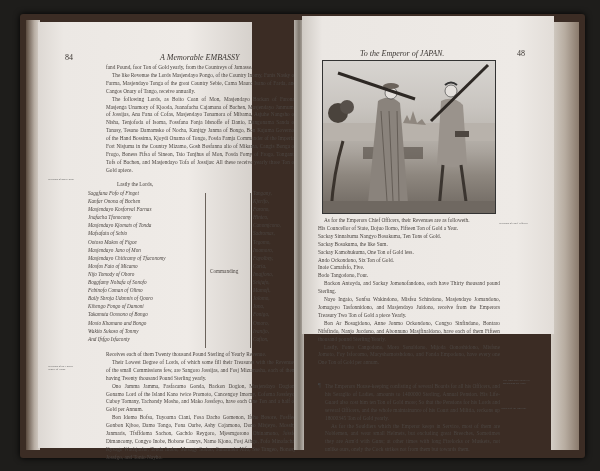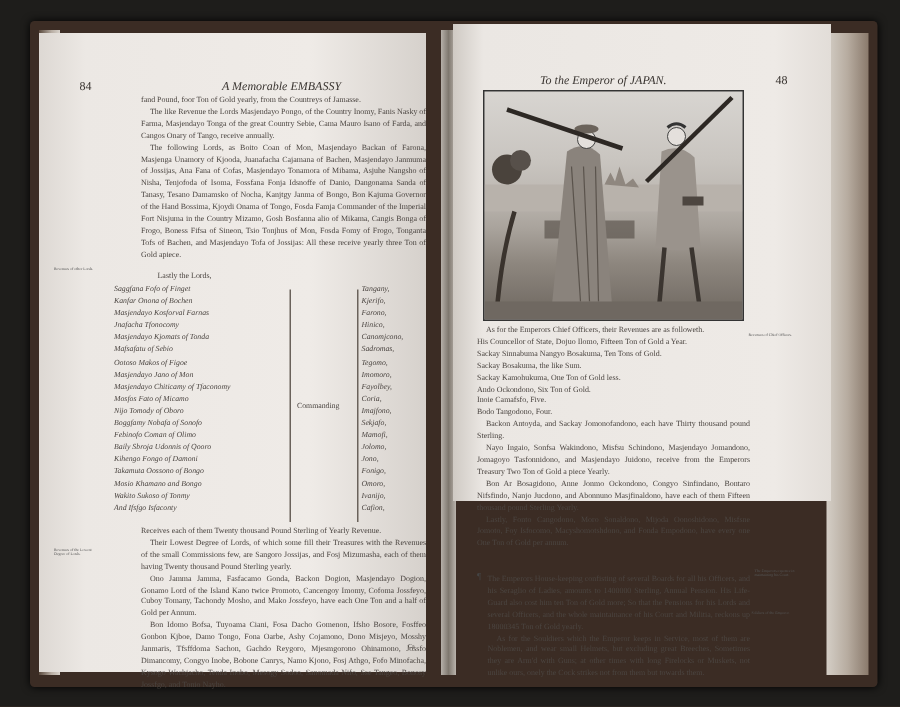--- a/index.html
+++ b/index.html
@@ -1,21 +1,21 @@
 <!DOCTYPE html>
 <html><head>
 <meta charset="utf-8">
 <style>
   html,body{margin:0;padding:0;}
   body{width:600px;height:471px;background:#1e1d1b;position:relative;overflow:hidden;font-family:"Liberation Serif","DejaVu Serif",serif;}
   .book{position:absolute;left:20px;top:14px;width:565px;height:444px;background:#3b2c24;border-radius:3px;box-shadow:0 0 6px #000;}
   .edge-left{position:absolute;left:26px;top:20px;width:14px;height:430px;background:linear-gradient(90deg,#5a4a3e,#b8aea4 60%,#d8d2cb);}
   .edge-right{position:absolute;left:551px;top:22px;width:28px;height:428px;background:linear-gradient(90deg,#d4cec6,#b7aca0 50%,#8a7a6c);}
   .page{position:absolute;background:#ebe7e3;color:#4d4844;}
-  .page.left{left:26px;top:22px;width:258px;height:426px;background:linear-gradient(90deg,#ddd8d3 0%,#ece8e4 12%,#efebe7 70%,#d6d1cc 100%);}
+  .page.left{left:38px;top:22px;width:214px;height:426px;background:linear-gradient(90deg,#ddd8d3 0%,#ece8e4 12%,#efebe7 70%,#d6d1cc 100%);}
   .page.right{left:302px;top:16px;width:252px;height:318px;background:linear-gradient(90deg,#cfcac4 0%,#ebe7e3 8%,#eeeae6 85%,#e2ddd8 100%);}
   .gutter{position:absolute;left:294px;top:20px;width:10px;height:430px;background:linear-gradient(90deg,#b6b0a9,#7f786f 50%,#b9b3ac);}
   .runhead{position:absolute;font-style:italic;font-size:8px;color:#3a3531;white-space:nowrap;}
   .pnum{position:absolute;font-size:8px;color:#3a3531;}
   .txt{position:absolute;font-size:5.3px;line-height:7.9px;color:#4b4541;text-align:justify;}
   .txt p{margin:0;text-indent:6px;}
   .side{position:absolute;font-size:2.6px;line-height:3px;color:#555;width:30px;}
   .lords{position:absolute;left:88px;top:175px;font-style:italic;font-size:5.2px;line-height:8.1px;color:#4b4541;}
   .commands{position:absolute;left:250px;top:181px;font-style:italic;font-size:5.2px;line-height:8.1px;color:#4b4541;}
   .vline{position:absolute;width:0.8px;background:#6a625b;}

